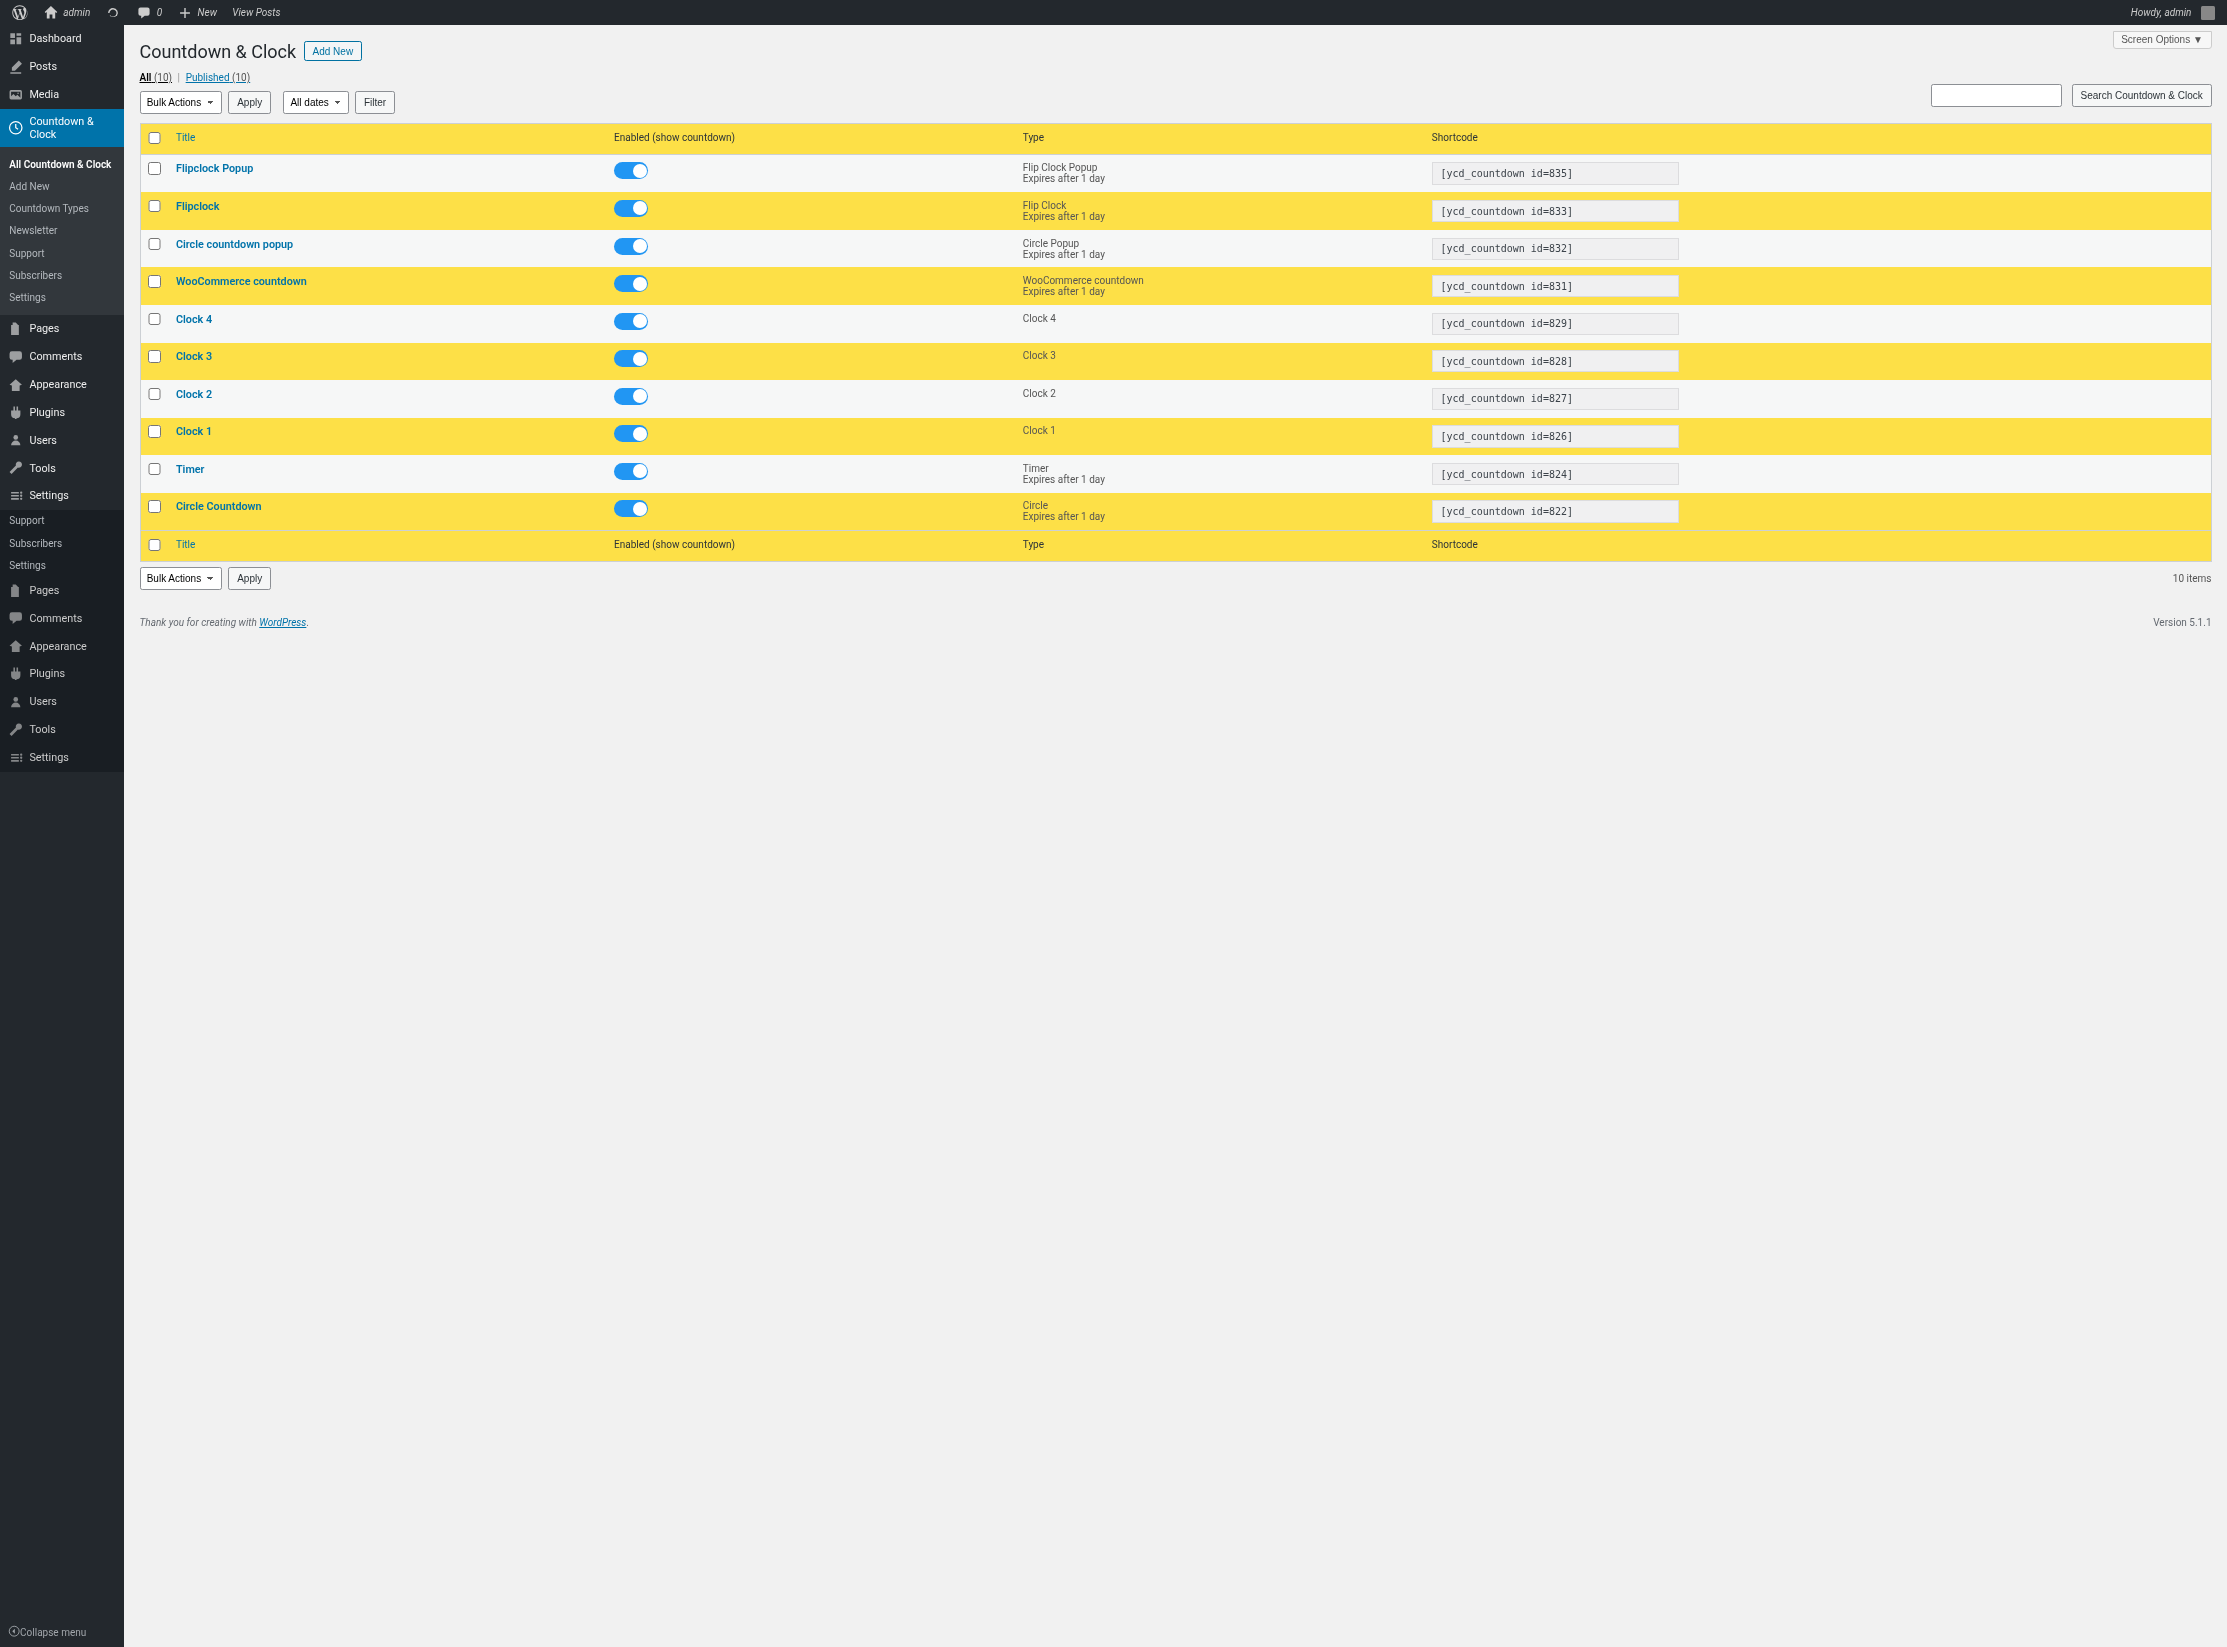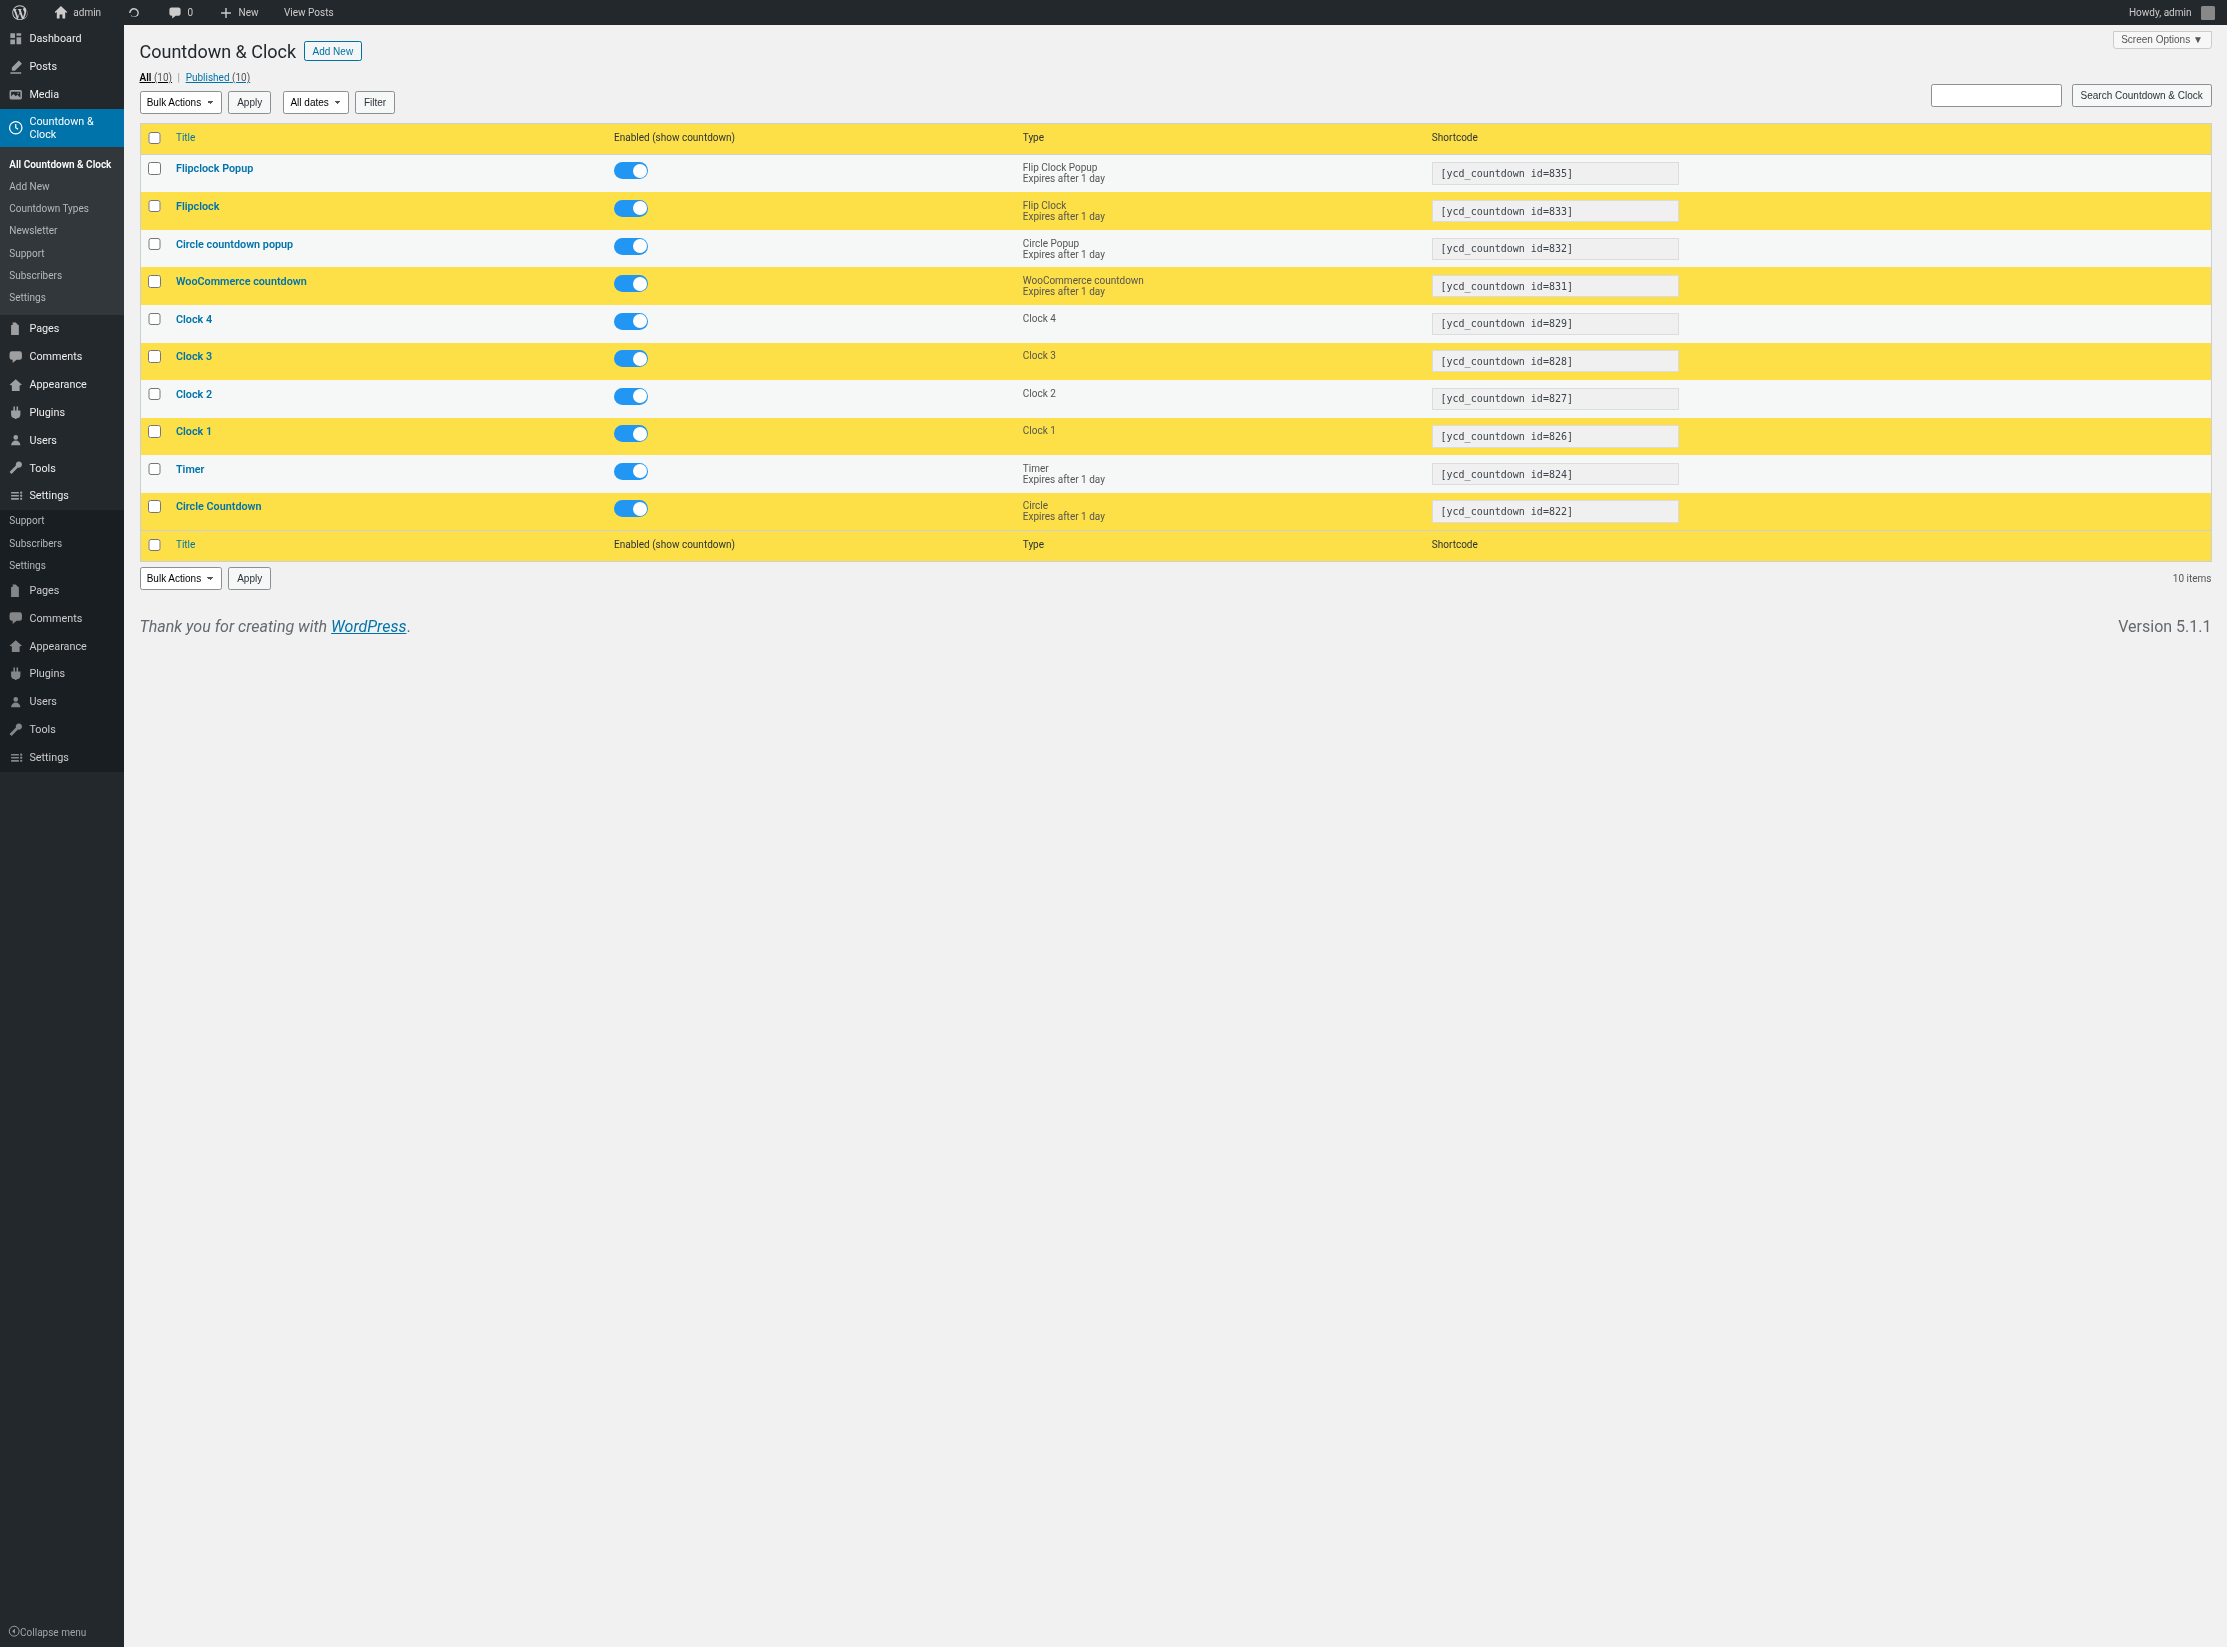--- a/index.html
+++ b/index.html
@@ -1,20 +1,20 @@
 <!DOCTYPE html>
 <html style="font-size:12.4px"><head>
 <meta charset="utf-8">
 <style>
 * { margin: 0; padding: 0; box-sizing: border-box; }
 body { font-family: -apple-system, BlinkMacSystemFont, "Segoe UI", Roboto, sans-serif; font-size: 10px; color: #444; background: #f1f1f1; }
 
 
 .adminbar { background: #23282d; color: #ccc; height: 25px; display: flex; align-items: center; padding: 0 6.2px; justify-content: space-between; }
-.adminbar-left, .adminbar-right { display: flex; align-items: center; gap: 13px; }
+.adminbar-left, .adminbar-right { display: flex; align-items: center; gap: 3px; font-style: italic; }
 .adminbar-item { display: flex; align-items: center; gap: 4.6px; padding: 0 6.2px; height: 25px; color: #ccc; cursor: pointer; font-size: 10px; }
 .adminbar-icon { width: 15.5px; height: 15.5px; display: flex; align-items: center; justify-content: center; }
 
 
 .wrap { display: flex; min-height: calc(100vh - 25px); justify-content: center; }
 .sidebar { width: 124px; background: #23282d; color: #ccc; display: flex; flex-direction: column; }
 .menu-item { display: flex; align-items: center; gap: 6.2px; padding: 6.2px 7.7px; color: #eee; cursor: pointer; font-size: 10.8px; }
 .menu-item.current { background: #0073aa; color: #fff; position: relative; }
 .menu-item.current::after { content: ''; position: absolute; right: -6.2px; top: 50%; transform: translateY(-50%); border: 6.2px solid transparent; border-right-color: #f1f1f1; }
 .menu-item .mi-icon { width: 15.5px; height: 15.5px; display: flex; align-items: center; justify-content: center; opacity: .6; }
@@ -61,21 +61,21 @@
 .col-title-head { color: #0073aa !important; cursor: pointer; }
 .type-line { color: #555; font-size: 10px; }
 .shortcode-box { background: #f0f0f1; border: 0.8px solid #dcdcde; padding: 4.6px 7.7px; font-family: Menlo, Consolas, monospace; font-size: 10px; color: #3c434a; width: 247px; }
 input[type=checkbox] { width: 12.4px; height: 12.4px; border: 0.8px solid #8c8f94; border-radius: 2.3px; }
 
 
 .toggle { width: 34px; height: 17px; background: #2196F3; border-radius: 8.5px; position: relative; cursor: pointer; }
 .toggle::after { content: ''; position: absolute; right: 1.5px; top: 1.5px; width: 14px; height: 14px; background: #fff; border-radius: 50%; }
 
 
-.wp-footer { display: flex; justify-content: space-between; color: #646970; font-size: 16px; padding: 23px 0 7.7px; }
+.wp-footer { display: flex; justify-content: space-between; color: #646970; font-size: 10px; padding: 23px 0 7.7px; }
 .wp-footer a { color: #0073aa; text-decoration: underline; font-style: italic; }
 .wp-footer em { font-style: italic; }
 </style>
 </head>
 <body>
 
 <div class="adminbar">
   <div class="adminbar-left">
     <div class="adminbar-item">
         <span class="adminbar-icon">

